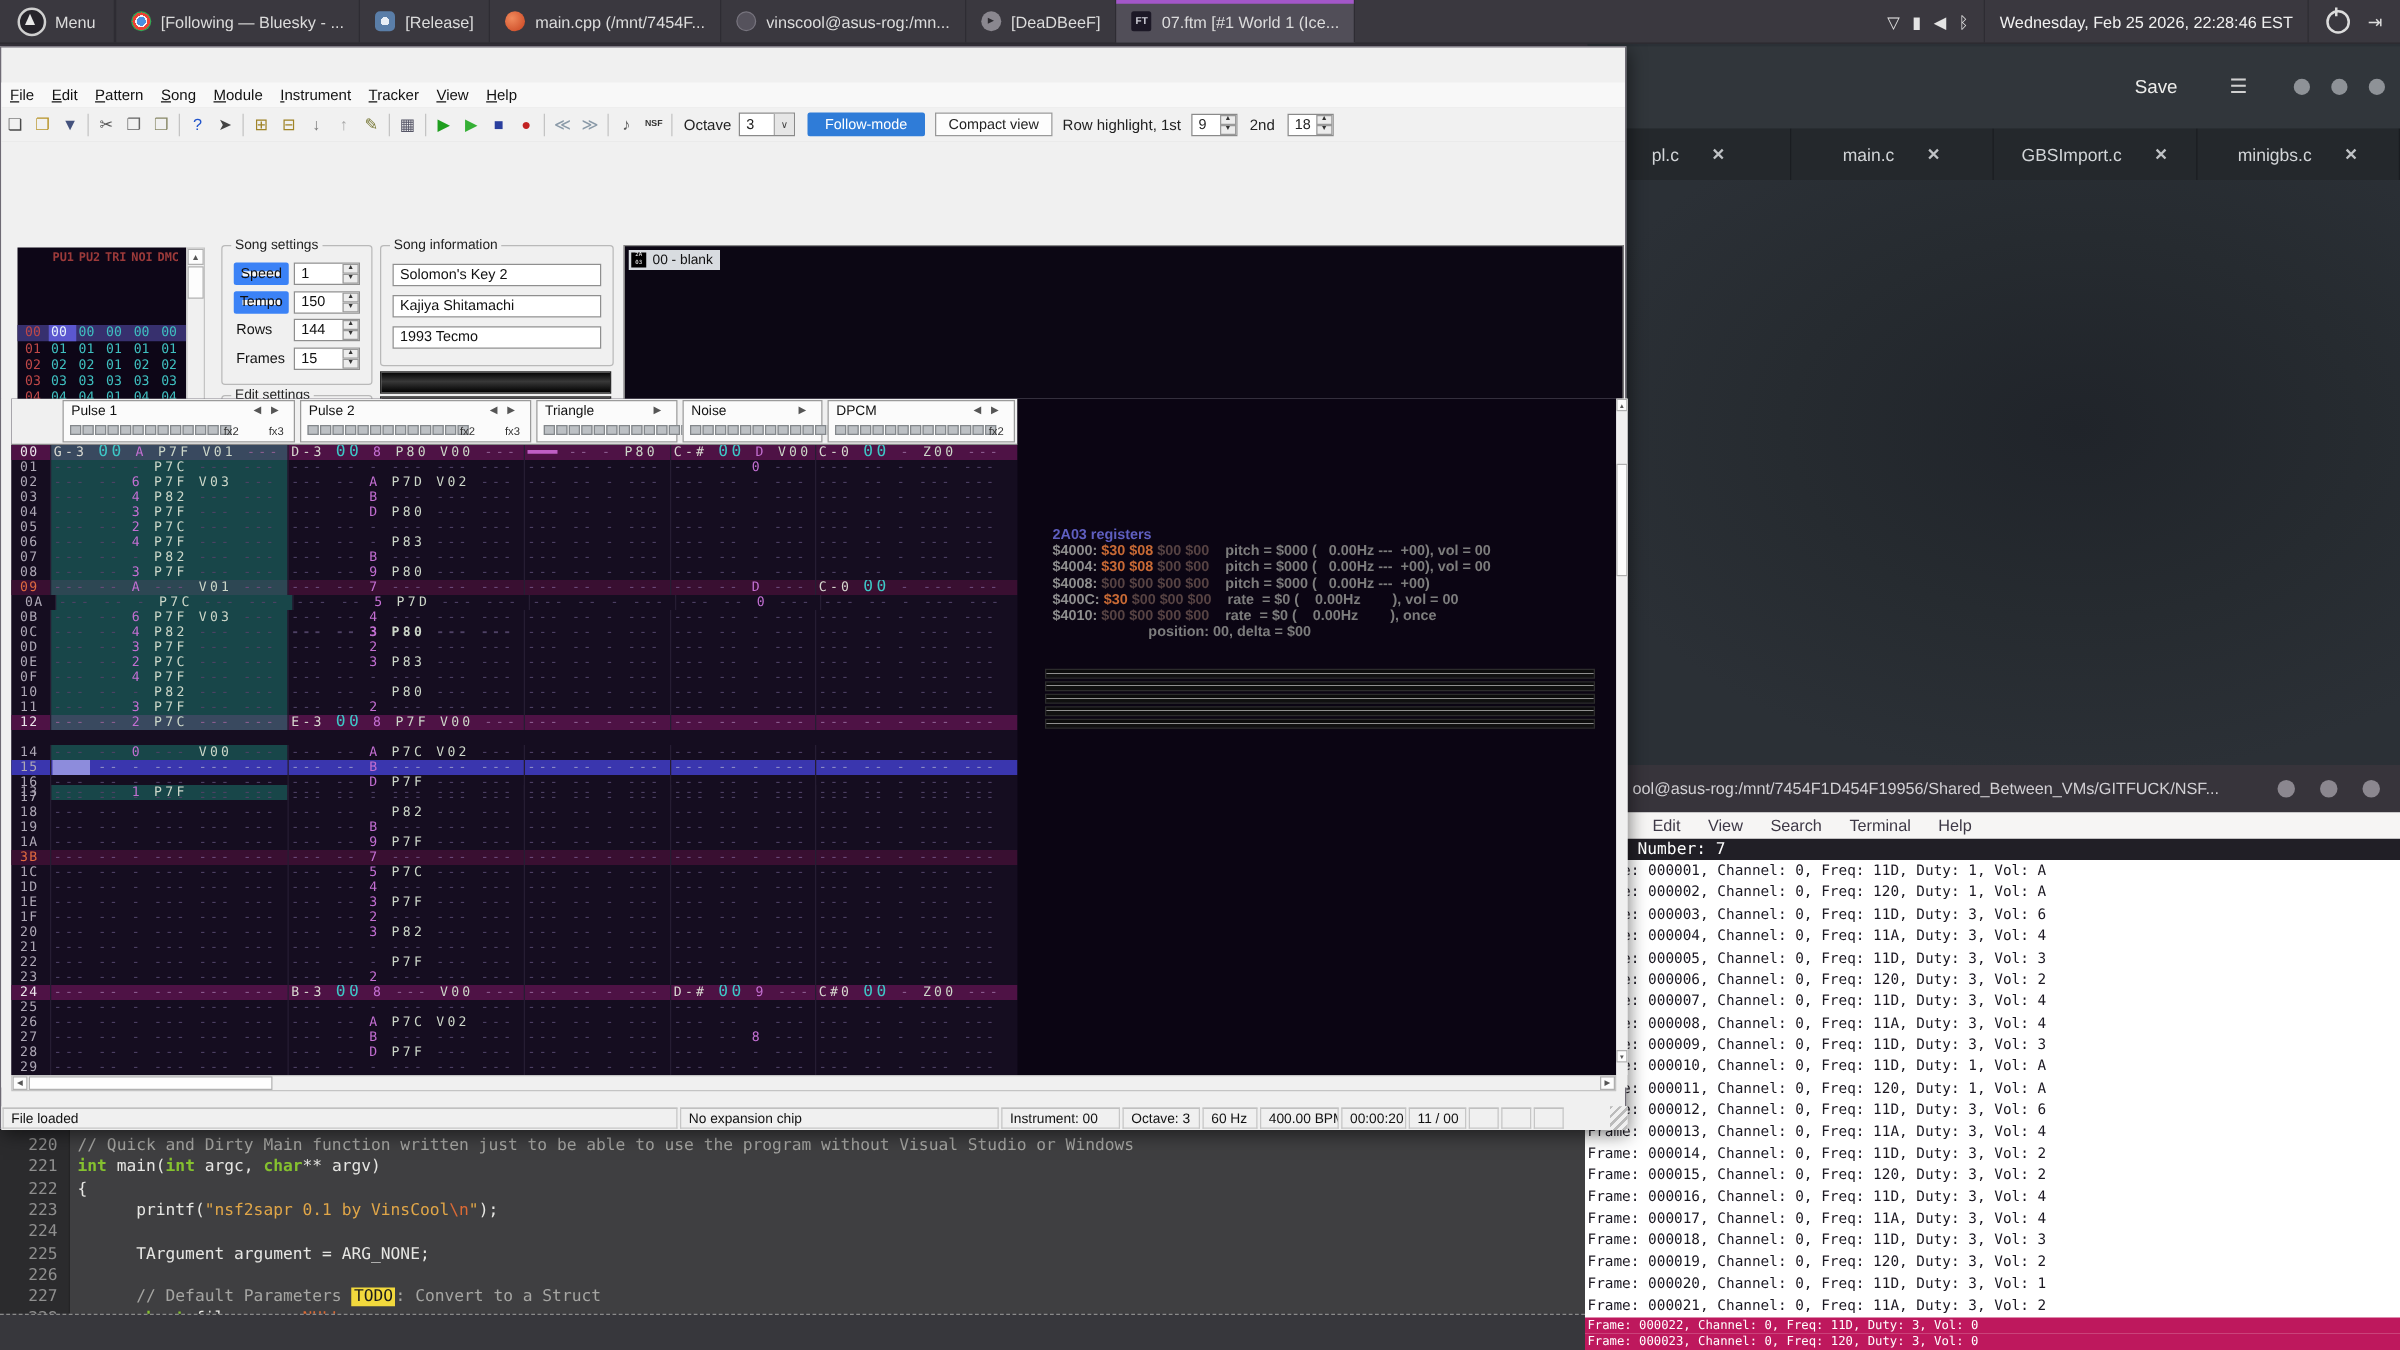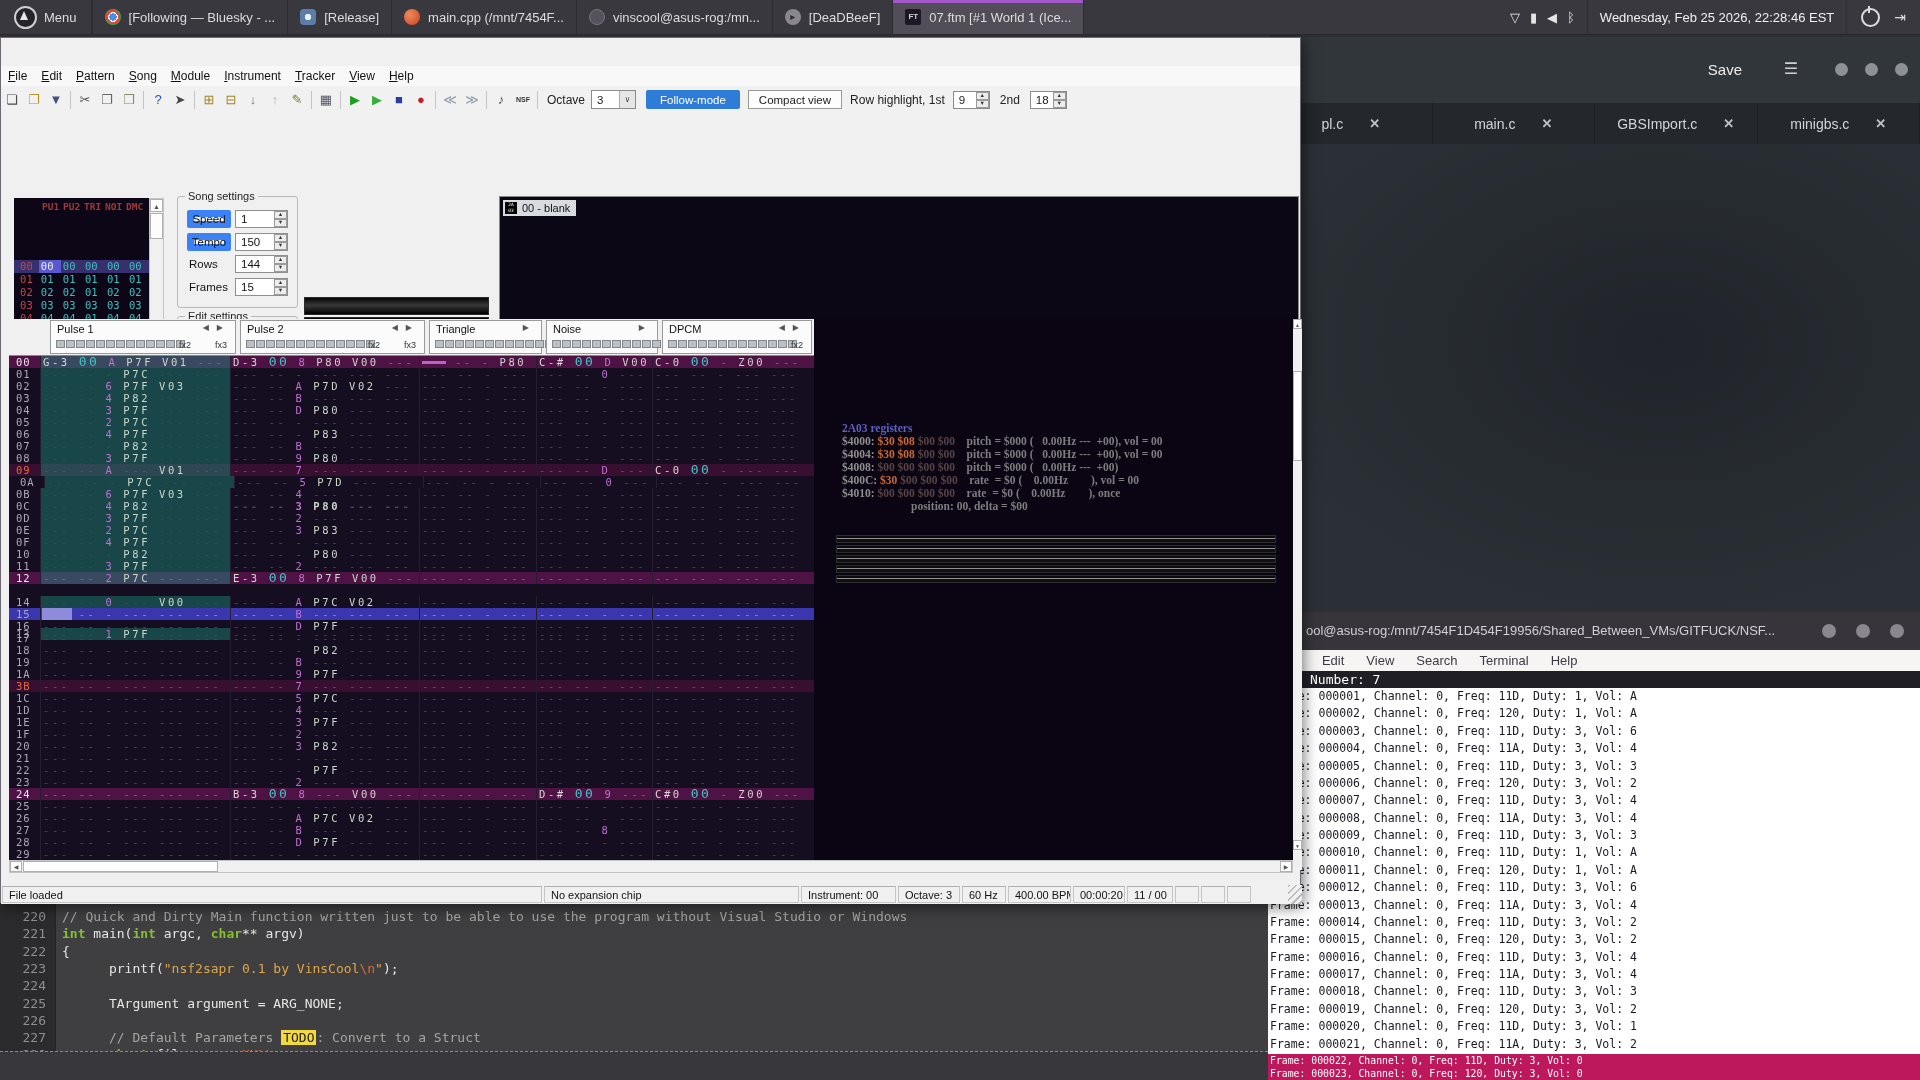--- a/index.html
+++ b/index.html
@@ -130,21 +130,21 @@
   .tn{color:#d9d9d1;} .ti{color:#3ec6c6;} .tv{color:#c36fd2;} .tf{color:#cdd7c9;}
   .dash{color:#4f4266;}
   .prow.r-h1{background:#390f31;} .prow.r-h1 .rn{color:#e06a40;} .prow.r-h1 .dash{color:#6d4c7c;}
   .prow.r-h2{background:#4e1245;} .prow.r-h2 .rn{color:#ece6ec;} .prow.r-h2 .dash{color:#8e5f92;}
   .prow.r-cur{background:#3a36ae;} .prow.r-cur .dash{color:#8f8fc8;}
   .pc.sel{background:rgba(28,150,130,0.42);}
   .curcell{position:absolute;left:1px;top:0;width:30px;height:12px;background:#8d8cdc;}
   .relbar{display:inline-block;width:24px;height:3px;background:#c05fc5;vertical-align:middle;margin-bottom:2px;}
   
   #regs{position:absolute;left:805px;top:0;width:479px;height:541px;background:#0b0513;overflow:hidden;
-    font-family:Liberation Serif, serif;font-size:11.5px;font-weight:bold;white-space:pre;}
+    font-family:Liberation Sans, sans-serif;font-size:11.5px;font-weight:bold;white-space:pre;}
   #regs .rtitle{position:absolute;left:28px;top:103px;color:#5f5fc0;}
   .rline{position:absolute;left:28px;white-space:pre;}
   .rline .ra{color:#8e8e8e;} .rline .vhi{color:#c96a35;} .rline .vlo{color:#574343;} .rline .ri{color:#7d7d7d;}
   .piano{position:absolute;left:22px;width:440px;height:8px;background:linear-gradient(180deg,#0c0c0c 0 38%,#8f8f8f 38% 52%,#101010 52% 100%);
     border:1px solid #2c2c2c;box-sizing:border-box;}
   
   #ftstatus{position:absolute;left:0;top:847px;width:1301px;height:19px;background:#f0f0f0;display:flex;align-items:stretch;font-size:11px;color:#111;}
   .stseg{border:1px solid #c6c6c6;border-top-color:#b0b0b0;margin:1px 1px;display:flex;align-items:center;padding:0 6px;box-sizing:border-box;white-space:nowrap;overflow:hidden;}
   #grip{margin-left:auto;width:14px;background:repeating-linear-gradient(135deg,#bbb 0 2px,#f0f0f0 2px 5px);}
 </style>
@@ -486,20 +486,32 @@
             <b>▲</b>
             <b>▼</b>
           </span>
         </div>
       <div class="plain-lbl" style="left:9px;top:43px;display:flex;gap:6px;align-items:center;">
         <span class="cb">✓</span>
           <span>Key repetition</span>
       </div>
     </div>
 
+    <div class="group" style="left:303px;top:83px;width:185px;height:95px;">
+      <span class="glabel">Song information</span>
+      <div class="fld" style="left:9px;top:14px;width:167px;height:18px;">
+          <span>Solomon's Key 2</span>
+        </div>
+      <div class="fld" style="left:9px;top:39px;width:167px;height:18px;">
+          <span>Kajiya Shitamachi</span>
+        </div>
+      <div class="fld" style="left:9px;top:64px;width:167px;height:18px;">
+          <span>1993 Tecmo</span>
+        </div>
+    </div>
     <div class="blackbar" style="top:184px;"></div>
     <div class="blackbar" style="top:204px;"></div>
 
     <div class="group" style="left:303px;top:228px;width:185px;height:46px;">
       <span class="glabel">Songs</span>
       <div class="fld" style="left:9px;top:14px;width:167px;height:19px;">
         <span style="font-size:11px;white-space:nowrap;">#1 World 1 (Ice Rock Island)</span>
         <span class="spin" style="width:17px;">
             <b style="font-size:7px;line-height:15px;">∨</b>
           </span>

